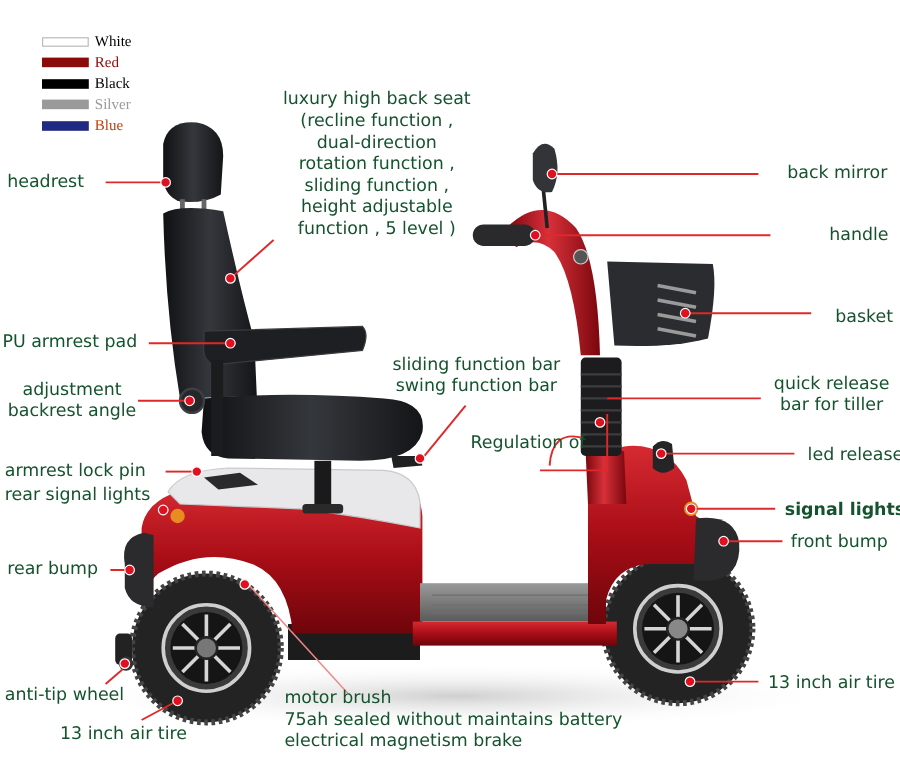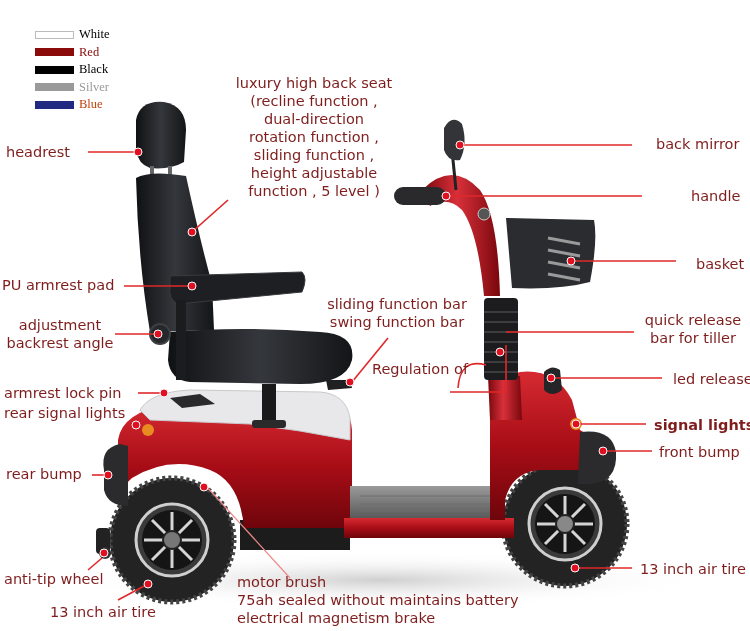--- a/index.html
+++ b/index.html
@@ -1,19 +1,19 @@
 <!DOCTYPE html>
 <html><head>
 <meta charset="utf-8">
 <style>
   html, body { margin:0; padding:0; background:#ffffff; }
   #stage { position:relative; width:750px; height:631px; overflow:hidden; background:#ffffff;
            font-family:"DejaVu Sans", sans-serif; color:#111; }
   svg#art { position:absolute; left:0; top:0; }
-  .lbl { position:absolute; font-size:14.5px; line-height:18px; white-space:nowrap; color:#7f1d1d; }
+  .lbl { position:absolute; font-size:14.5px; line-height:18px; white-space:nowrap; color:#14532d; }
   .lbl.c { text-align:center; }
   .legend { position:absolute; left:35px; top:26px; font-family:"Liberation Serif", serif; font-size:12.5px; }
   .legend .row { display:flex; align-items:center; height:17.5px; }
   .legend .sw { width:39px; height:8px; margin-right:5px; box-sizing:border-box; }
 </style>
 </head>
 <body>
 
 <div id="stage">
 
@@ -259,21 +259,21 @@
   <div class="lbl" style="left:4px; top:384px;">armrest lock pin</div>
   <div class="lbl" style="left:4px; top:404px;">rear signal lights</div>
   <div class="lbl" style="left:6px; top:465px;">rear bump</div>
   <div class="lbl" style="left:4px; top:570px;">anti-tip wheel</div>
   <div class="lbl" style="left:50px; top:603px;">13 inch air tire</div>
 
   <div class="lbl c" style="left:322px; top:295px; width:150px;">
     <div>sliding function bar</div>
     <div>swing function bar</div>
   </div>
-  <div class="lbl" style="left:372px; top:360px;">Regulation of</div>
+  <div class="lbl" style="left:392px; top:360px;">Regulation of</div>
   <div class="lbl" style="left:237px; top:573px;">
     <div>motor brush</div>
     <div>75ah sealed without maintains battery</div>
     <div>electrical magnetism brake</div>
   </div>
 
   <div class="lbl" style="left:656px; top:135px;">back mirror</div>
   <div class="lbl" style="left:691px; top:187px;">handle</div>
   <div class="lbl" style="left:696px; top:255px;">basket</div>
   <div class="lbl c" style="left:640px; top:311px; width:106px;">

